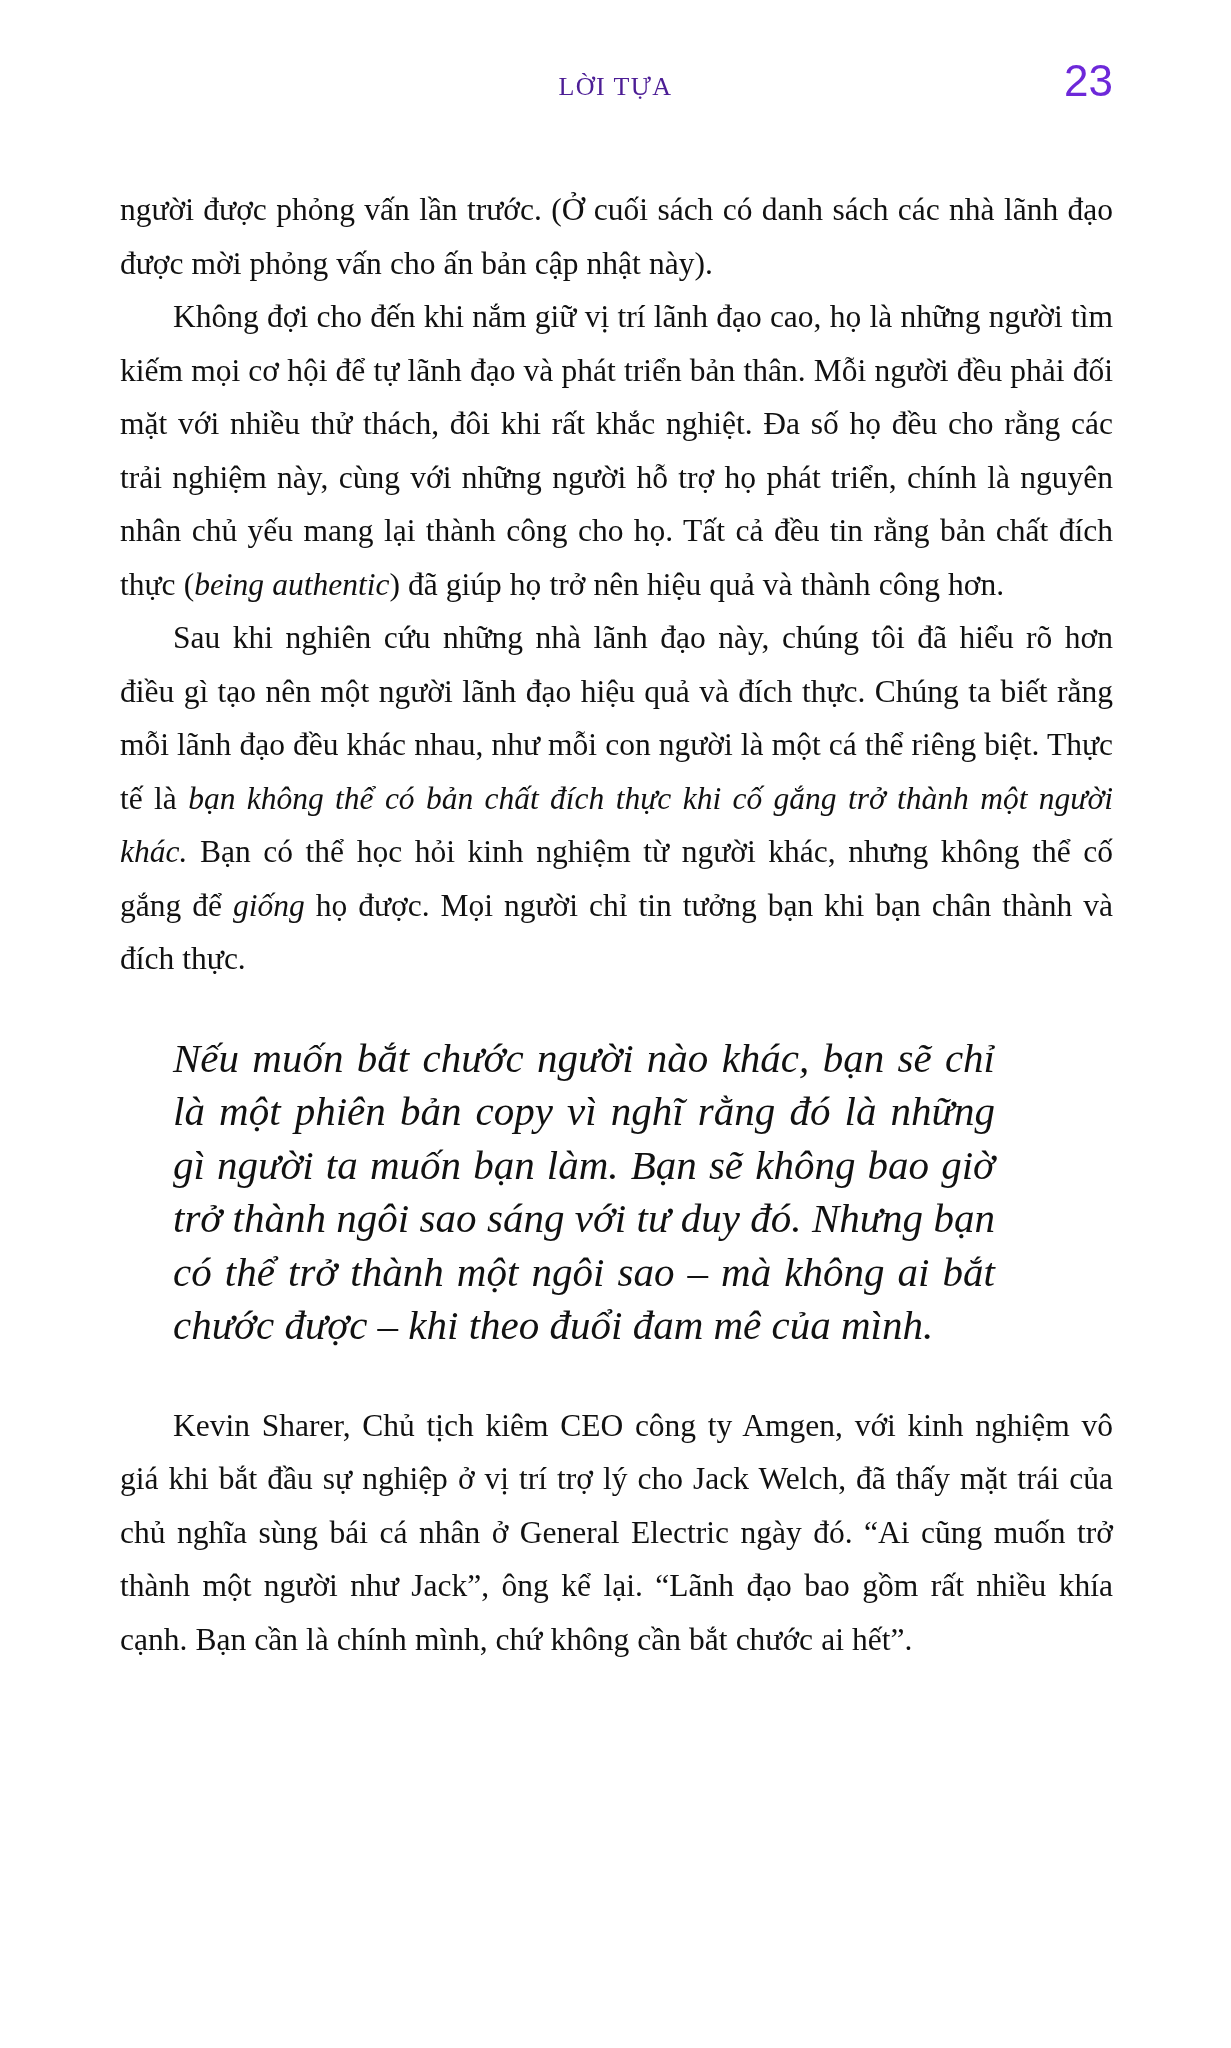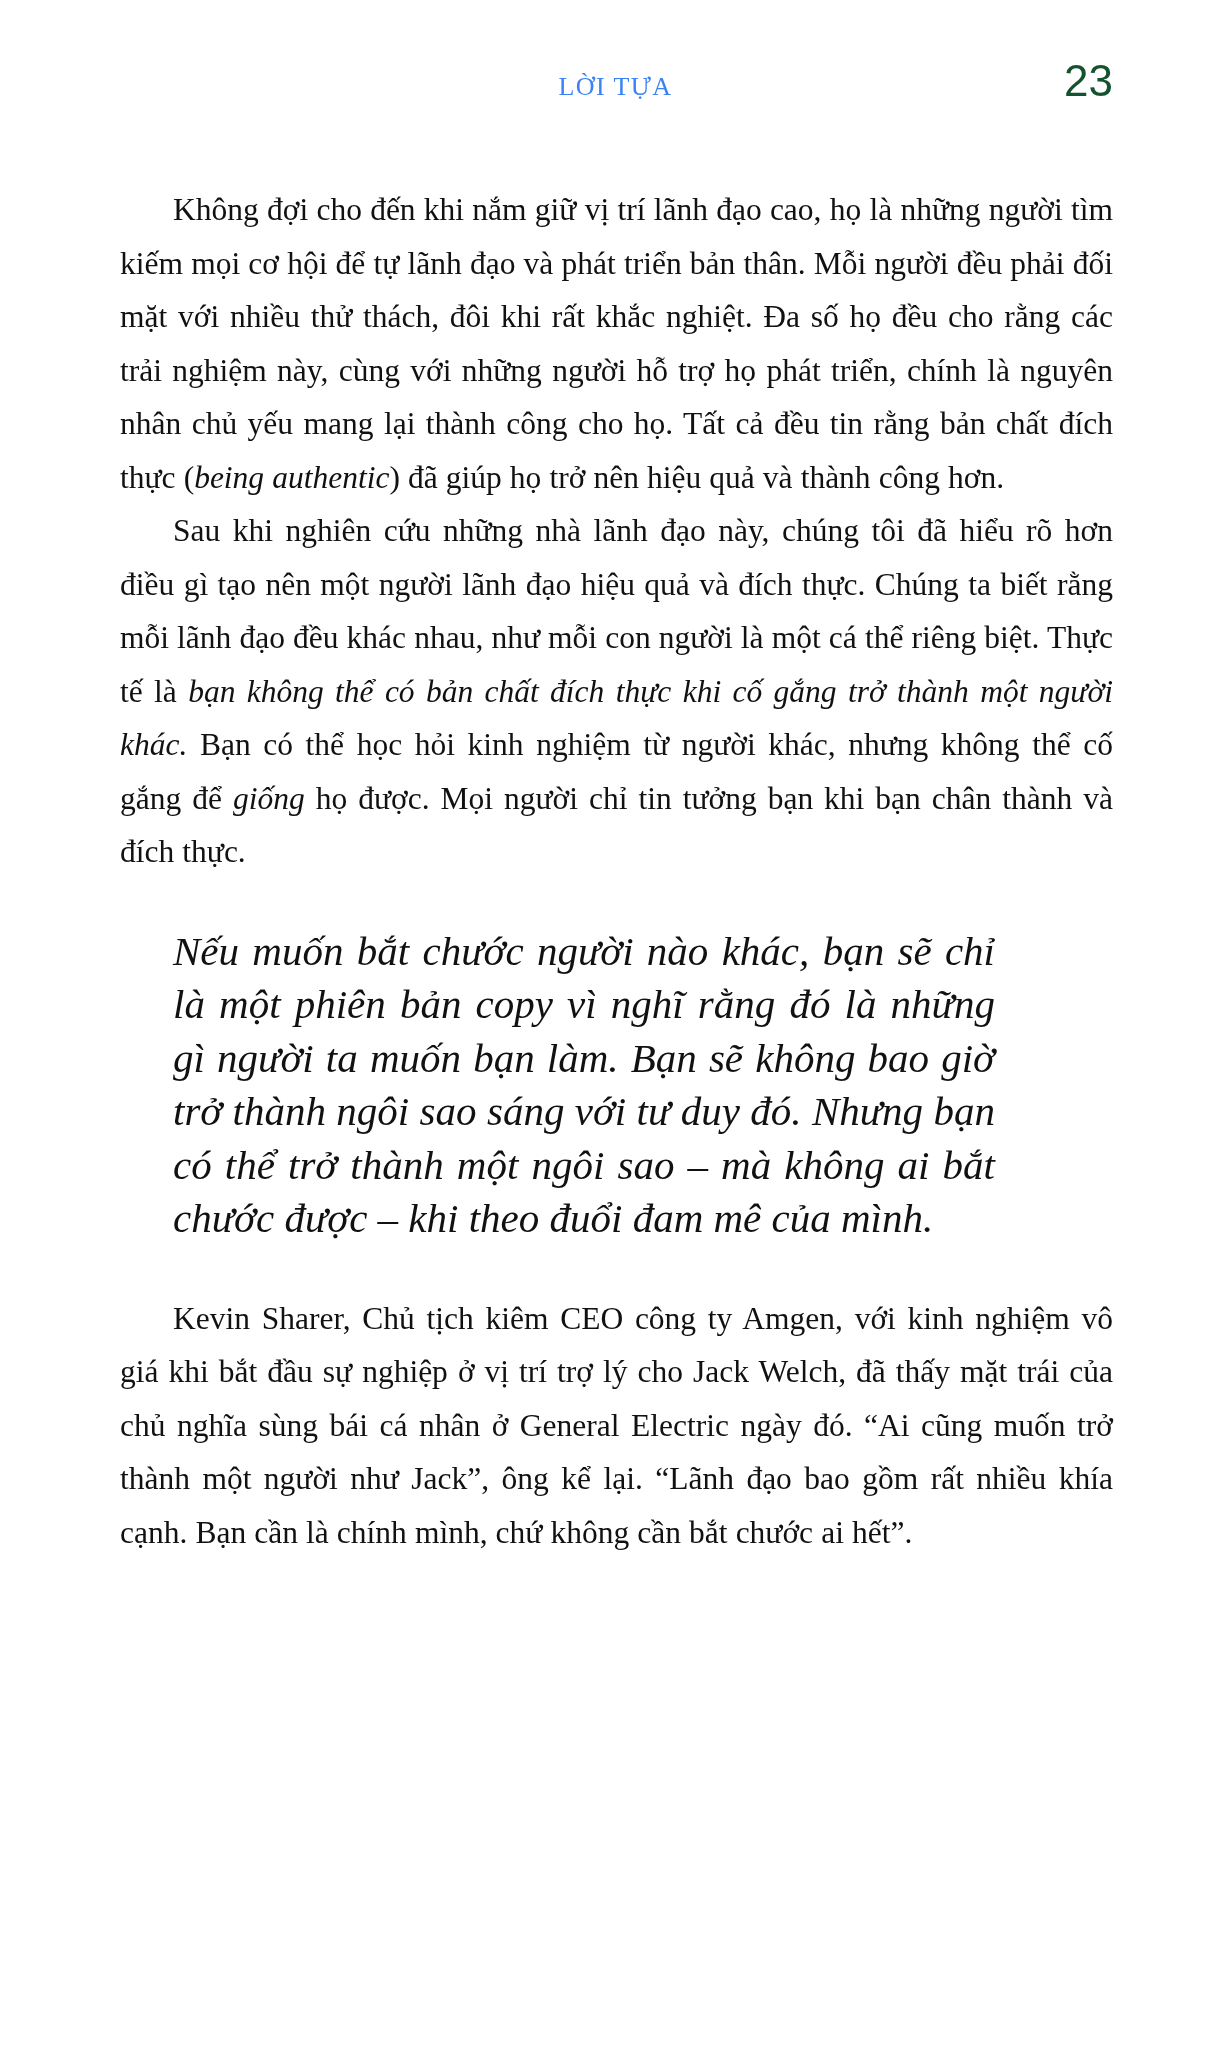--- a/index.html
+++ b/index.html
@@ -31,32 +31,32 @@
 
   .running-head .chapter-title {
     position: absolute;
     left: 0;
     top: 0;
     width: 1231px;
     text-align: center;
     font-size: 26px;
     letter-spacing: 1.4px;
     font-weight: 400;
-    color: #3b82f6;
+    color: #4c1d95;
     font-family: "Liberation Serif", "DejaVu Serif", serif;
   }
 
   .running-head .folio {
     position: absolute;
     right: 118px;
     top: -16px;
     font-family: "Liberation Sans", "DejaVu Sans", sans-serif;
     font-size: 44px;
     font-weight: 400;
-    color: #14532d;
+    color: #6d28d9;
     letter-spacing: 0px;
   }
 
   
   .textblock {
     position: absolute;
     left: 120px;
     top: 183px;
     width: 993px;
   }
@@ -117,20 +117,21 @@
 
 <div class="page">
 
   <div class="running-head">
     <div class="chapter-title">LỜI TỰA</div>
     <div class="folio">23</div>
   </div>
 
   <div class="textblock">
 
+    <p class="body noindent"><span>người được phỏng vấn lần trước. (Ở cuối sách có danh sách các nhà lãnh đạo được mời phỏng vấn cho ấn bản cập nhật này).</span></p>
 
     <p class="body"><span>Không đợi cho đến khi nắm giữ vị trí lãnh đạo cao, họ là những người tìm kiếm mọi cơ hội để tự lãnh đạo và phát triển bản thân. Mỗi người đều phải đối mặt với nhiều thử thách, đôi khi rất khắc nghiệt. Đa số họ đều cho rằng các trải nghiệm này, cùng với những người hỗ trợ họ phát triển, chính là nguyên nhân chủ yếu mang lại thành công cho họ. Tất cả đều tin rằng bản chất đích thực (</span><em class="it">being authentic</em><span>) đã giúp họ trở nên hiệu quả và thành công hơn.</span></p>
 
     <p class="body"><span>Sau khi nghiên cứu những nhà lãnh đạo này, chúng tôi đã hiểu rõ hơn điều gì tạo nên một người lãnh đạo hiệu quả và đích thực. Chúng ta biết rằng mỗi lãnh đạo đều khác nhau, như mỗi con người là một cá thể riêng biệt. Thực tế là </span><em class="it">bạn không thể có bản chất đích thực khi cố gắng trở thành một người khác.</em><span> Bạn có thể học hỏi kinh nghiệm từ người khác, nhưng không thể cố gắng để </span><em class="it">giống</em><span> họ được. Mọi người chỉ tin tưởng bạn khi bạn chân thành và đích thực.</span></p>
 
 
     <div class="quote-wrap">
       <blockquote class="quote">
         <p>Nếu muốn bắt chước người nào khác, bạn sẽ chỉ là một phiên bản copy vì nghĩ rằng đó là những gì người ta muốn bạn làm. Bạn sẽ không bao giờ trở thành ngôi sao sáng với tư duy đó. Nhưng bạn có thể trở thành một ngôi sao – mà không ai bắt chước được – khi theo đuổi đam mê của mình.</p>
       </blockquote>

